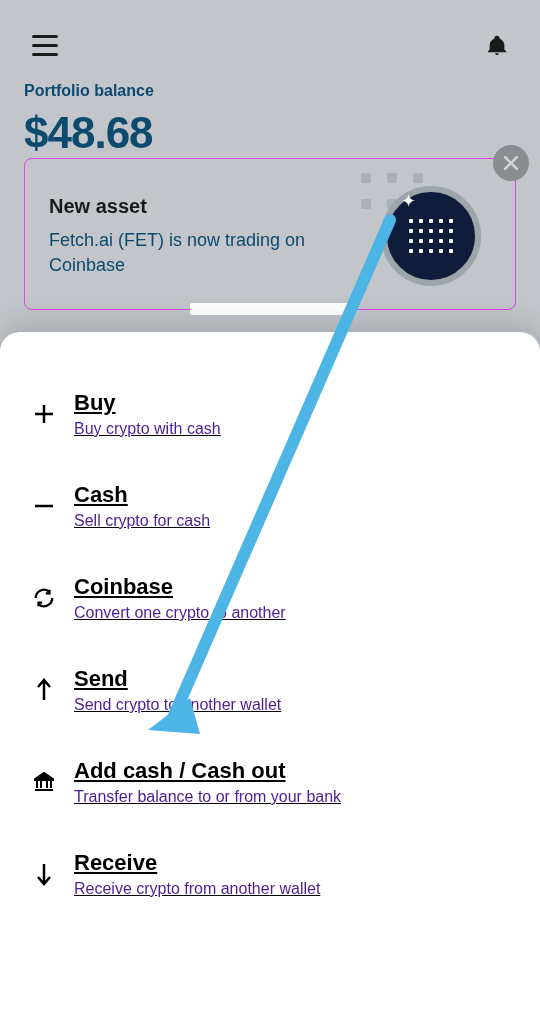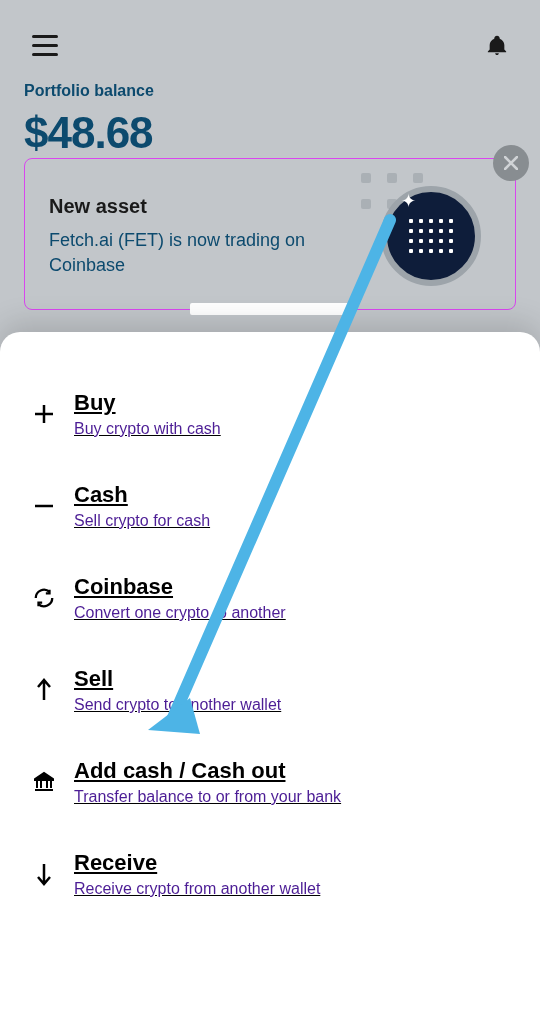--- a/index.html
+++ b/index.html
@@ -305,21 +305,21 @@
     </div>
   </div>
 
   <div class="action-item">
     <div class="action-icon">
       <svg width="18" height="24" viewBox="0 0 18 24">
           <path d="M9 22V2M3 9l6-7 6 7" stroke="#000" stroke-width="2.5" fill="none"></path>
         </svg>
     </div>
     <div class="action-text-group">
-      <div class="action-title">Sell</div>
+      <div class="action-title">Send</div>
       <div class="action-subtitle">Send crypto to another wallet</div>
     </div>
   </div>
 
   <div class="action-item">
     <div class="action-icon">
       <svg width="24" height="24" viewBox="0 0 24 24" fill="none" stroke="#000" stroke-width="2">
         <path d="M3 9l9-6 9 6v1H3V9z" fill="#000"></path>
         <path d="M5 11v7M9 11v7M15 11v7M19 11v7M3 20h18"></path>
       </svg>

